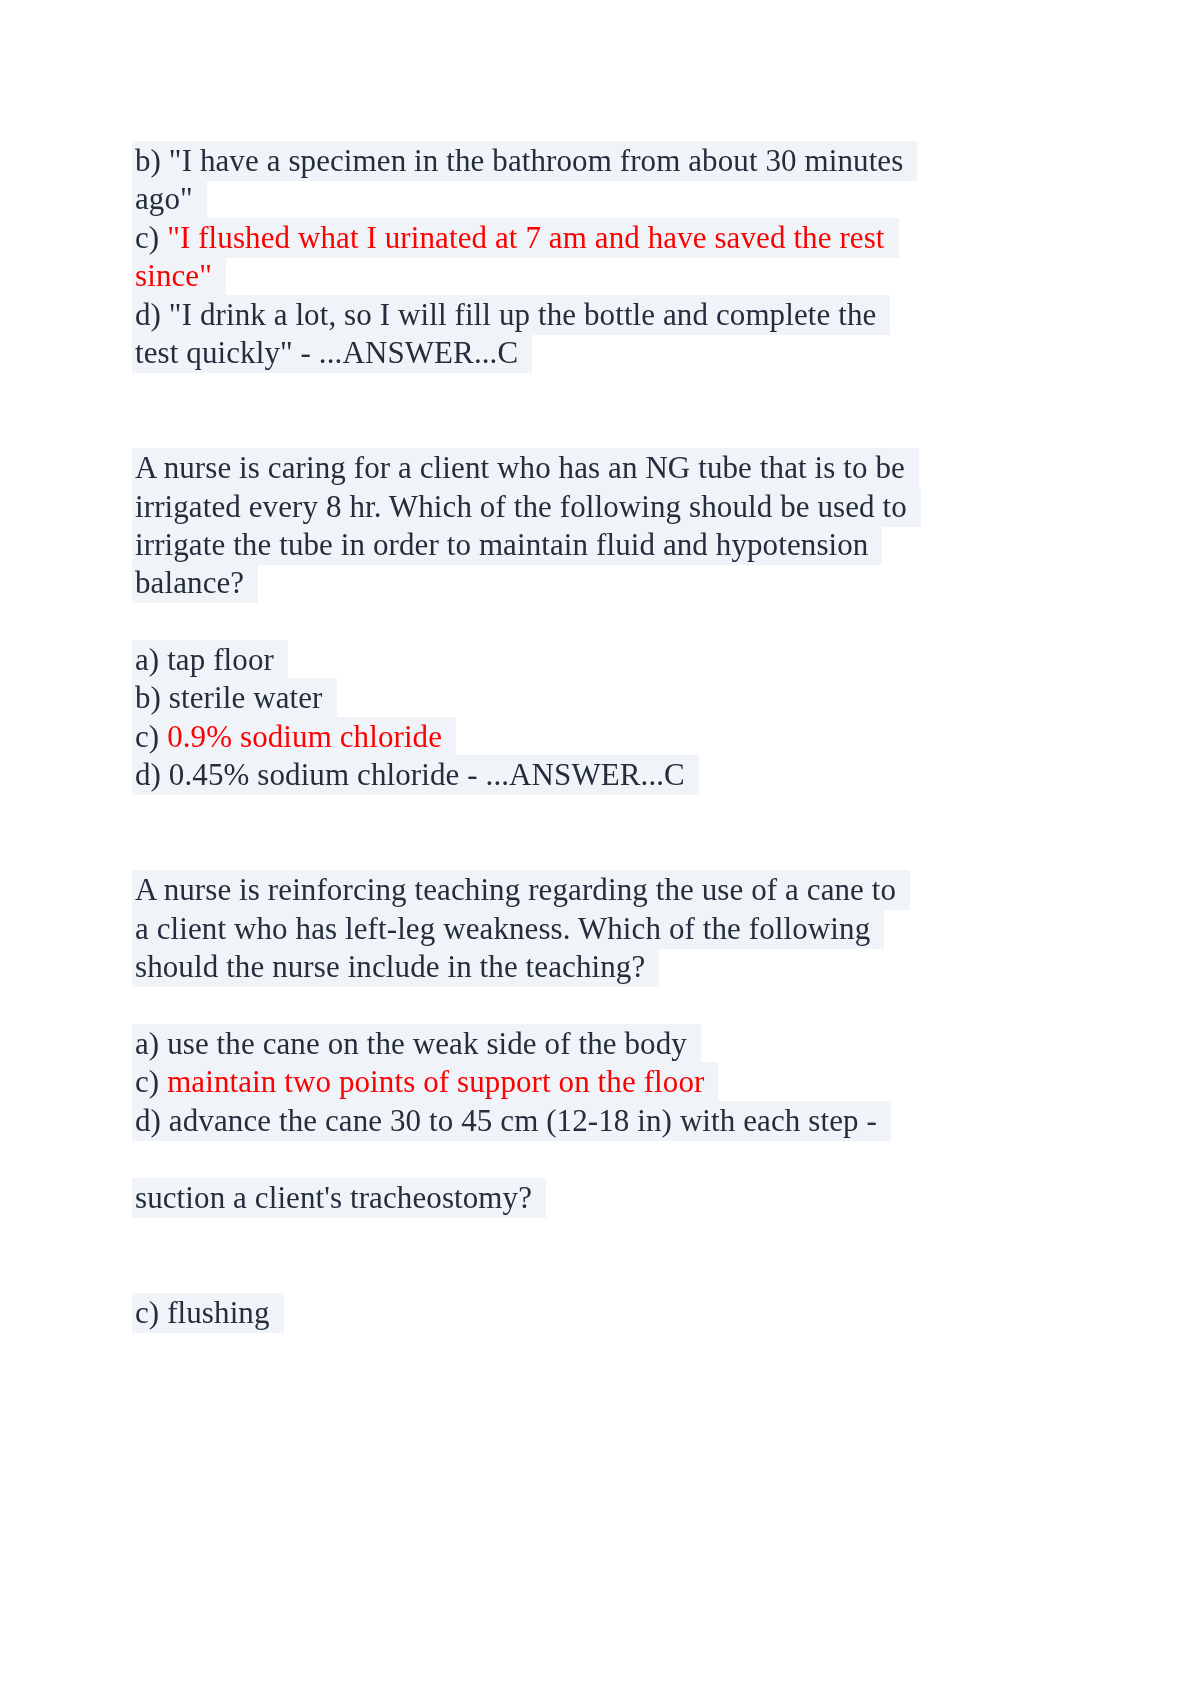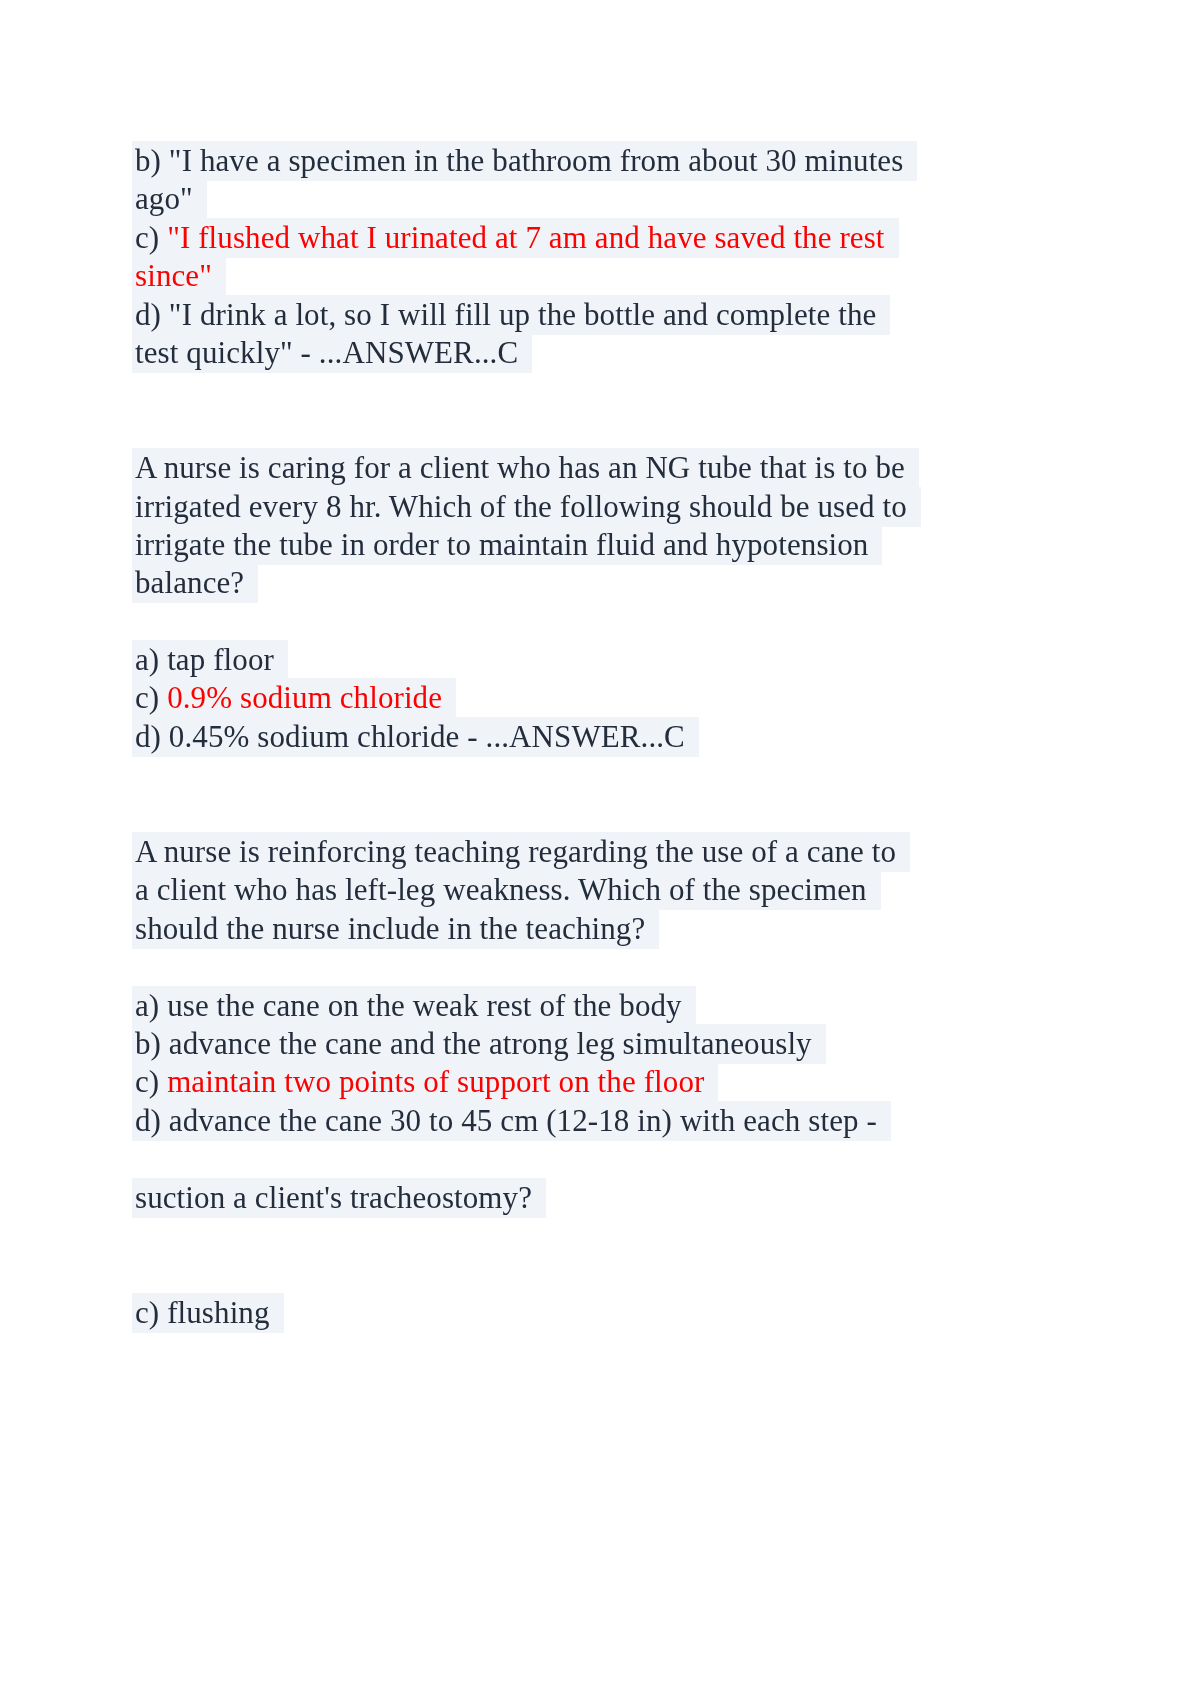--- a/index.html
+++ b/index.html
@@ -53,37 +53,37 @@
     <div class="line"><span class="hl"><span>A nurse is caring for a client who has an NG tube that is to be</span></span></div>
     <div class="line"><span class="hl"><span>irrigated every 8 hr. Which of the following should be used to</span></span></div>
     <div class="line"><span class="hl"><span>irrigate the tube in order to maintain fluid and hypotension</span></span></div>
     <div class="line"><span class="hl"><span>balance?</span></span></div>
   </div>
 
   <div class="g1"></div>
 
   <div>
     <div class="line"><span class="hl"><span>a) tap floor</span></span></div>
+    <div class="line"><span class="hl"><span>b) sterile water</span></span></div>
     <div class="line"><span class="hl"><span>c) </span><span class="red">0.9% sodium chloride</span></span></div>
     <div class="line"><span class="hl"><span>d) 0.45% sodium chloride - ...ANSWER...C</span></span></div>
   </div>
 
   <div class="g2"></div>
 
   <div>
     <div class="line"><span class="hl"><span>A nurse is reinforcing teaching regarding the use of a cane to</span></span></div>
-    <div class="line"><span class="hl"><span>a client who has left-leg weakness. Which of the specimen</span></span></div>
+    <div class="line"><span class="hl"><span>a client who has left-leg weakness. Which of the following</span></span></div>
     <div class="line"><span class="hl"><span>should the nurse include in the teaching?</span></span></div>
   </div>
 
   <div class="g1"></div>
 
   <div>
-    <div class="line"><span class="hl"><span>a) use the cane on the weak rest of the body</span></span></div>
-    <div class="line"><span class="hl"><span>b) advance the cane and the atrong leg simultaneously</span></span></div>
+    <div class="line"><span class="hl"><span>a) use the cane on the weak side of the body</span></span></div>
     <div class="line"><span class="hl"><span>c) </span><span class="red">maintain two points of support on the floor</span></span></div>
     <div class="line"><span class="hl"><span>d) advance the cane 30 to 45 cm (12-18 in) with each step -</span></span></div>
   </div>
 
   <div class="g1"></div>
 
   <div>
     <div class="line"><span class="hl"><span>suction a client's tracheostomy?</span></span></div>
   </div>
 

